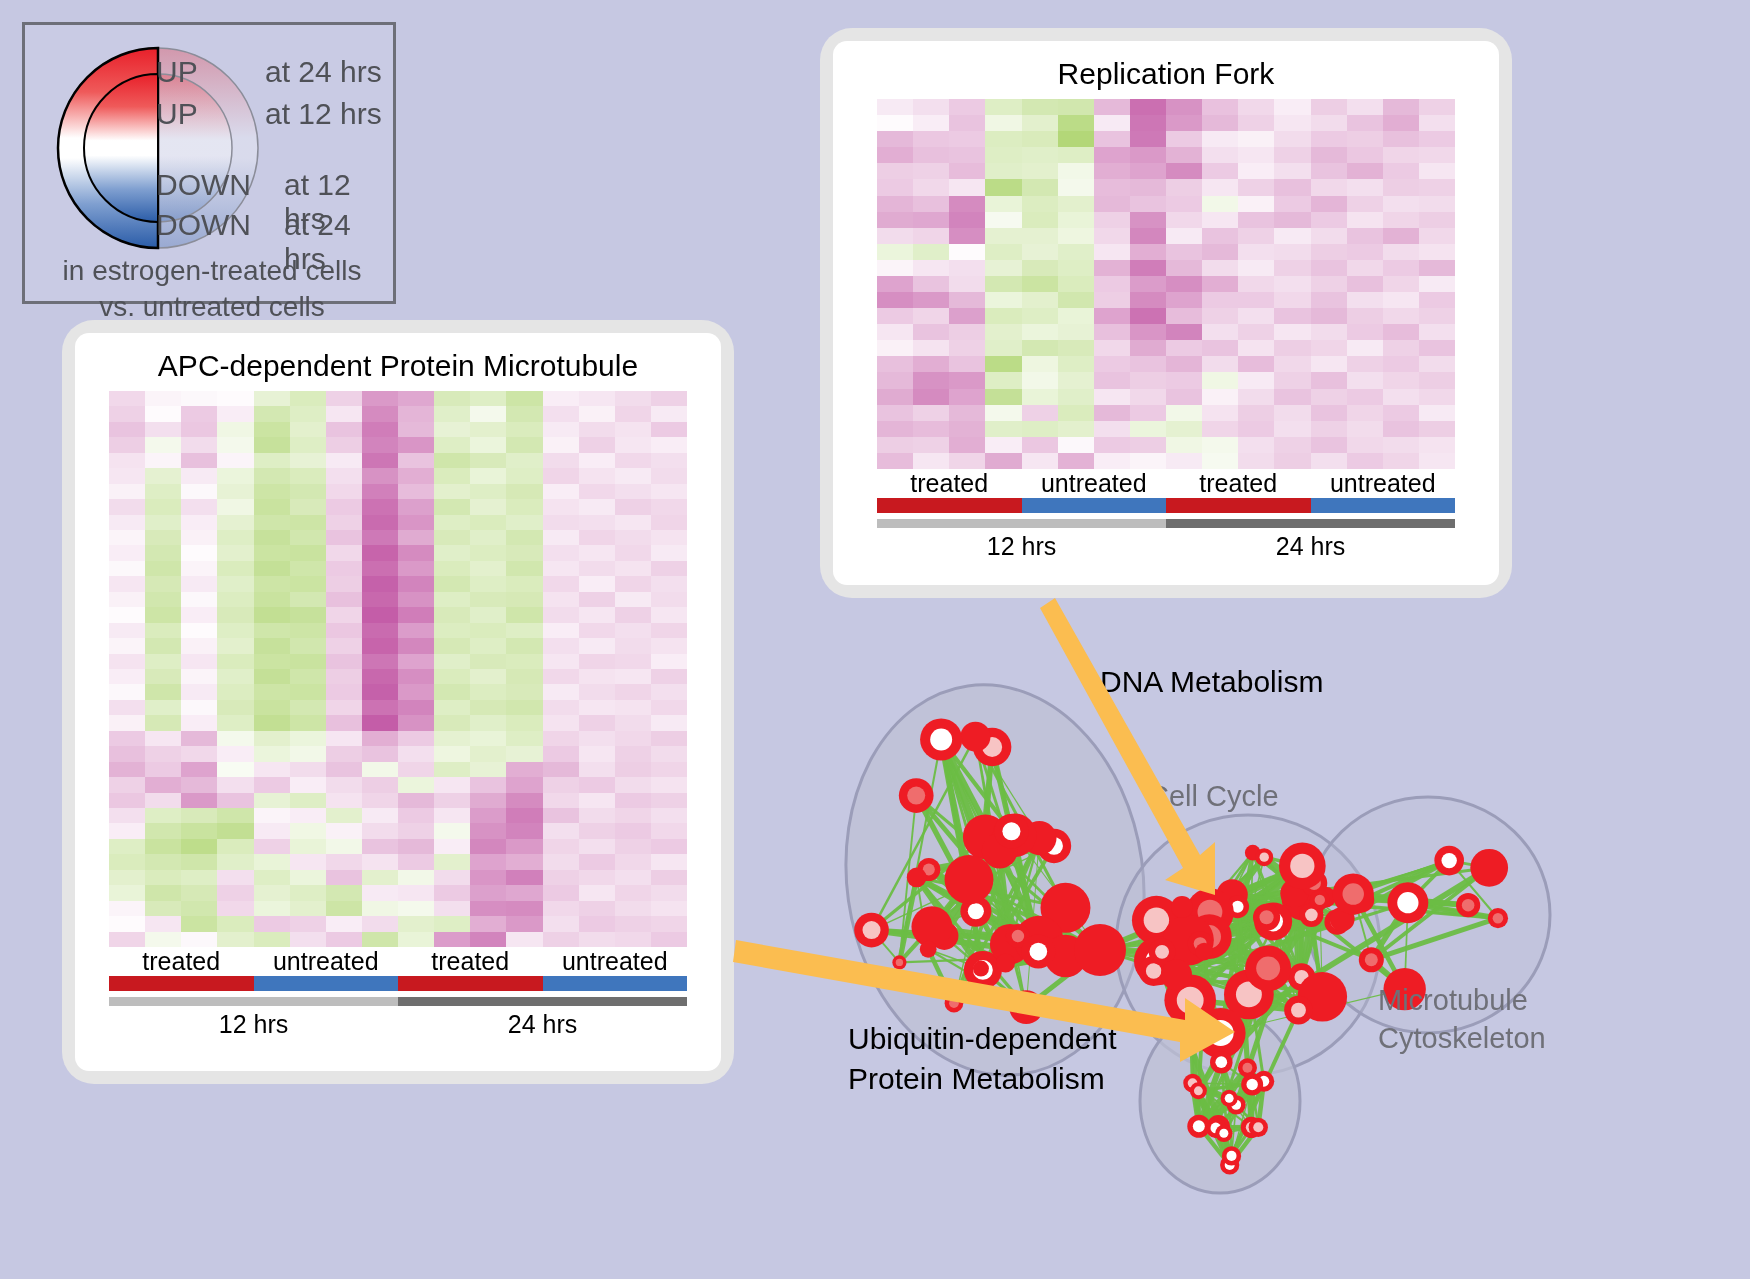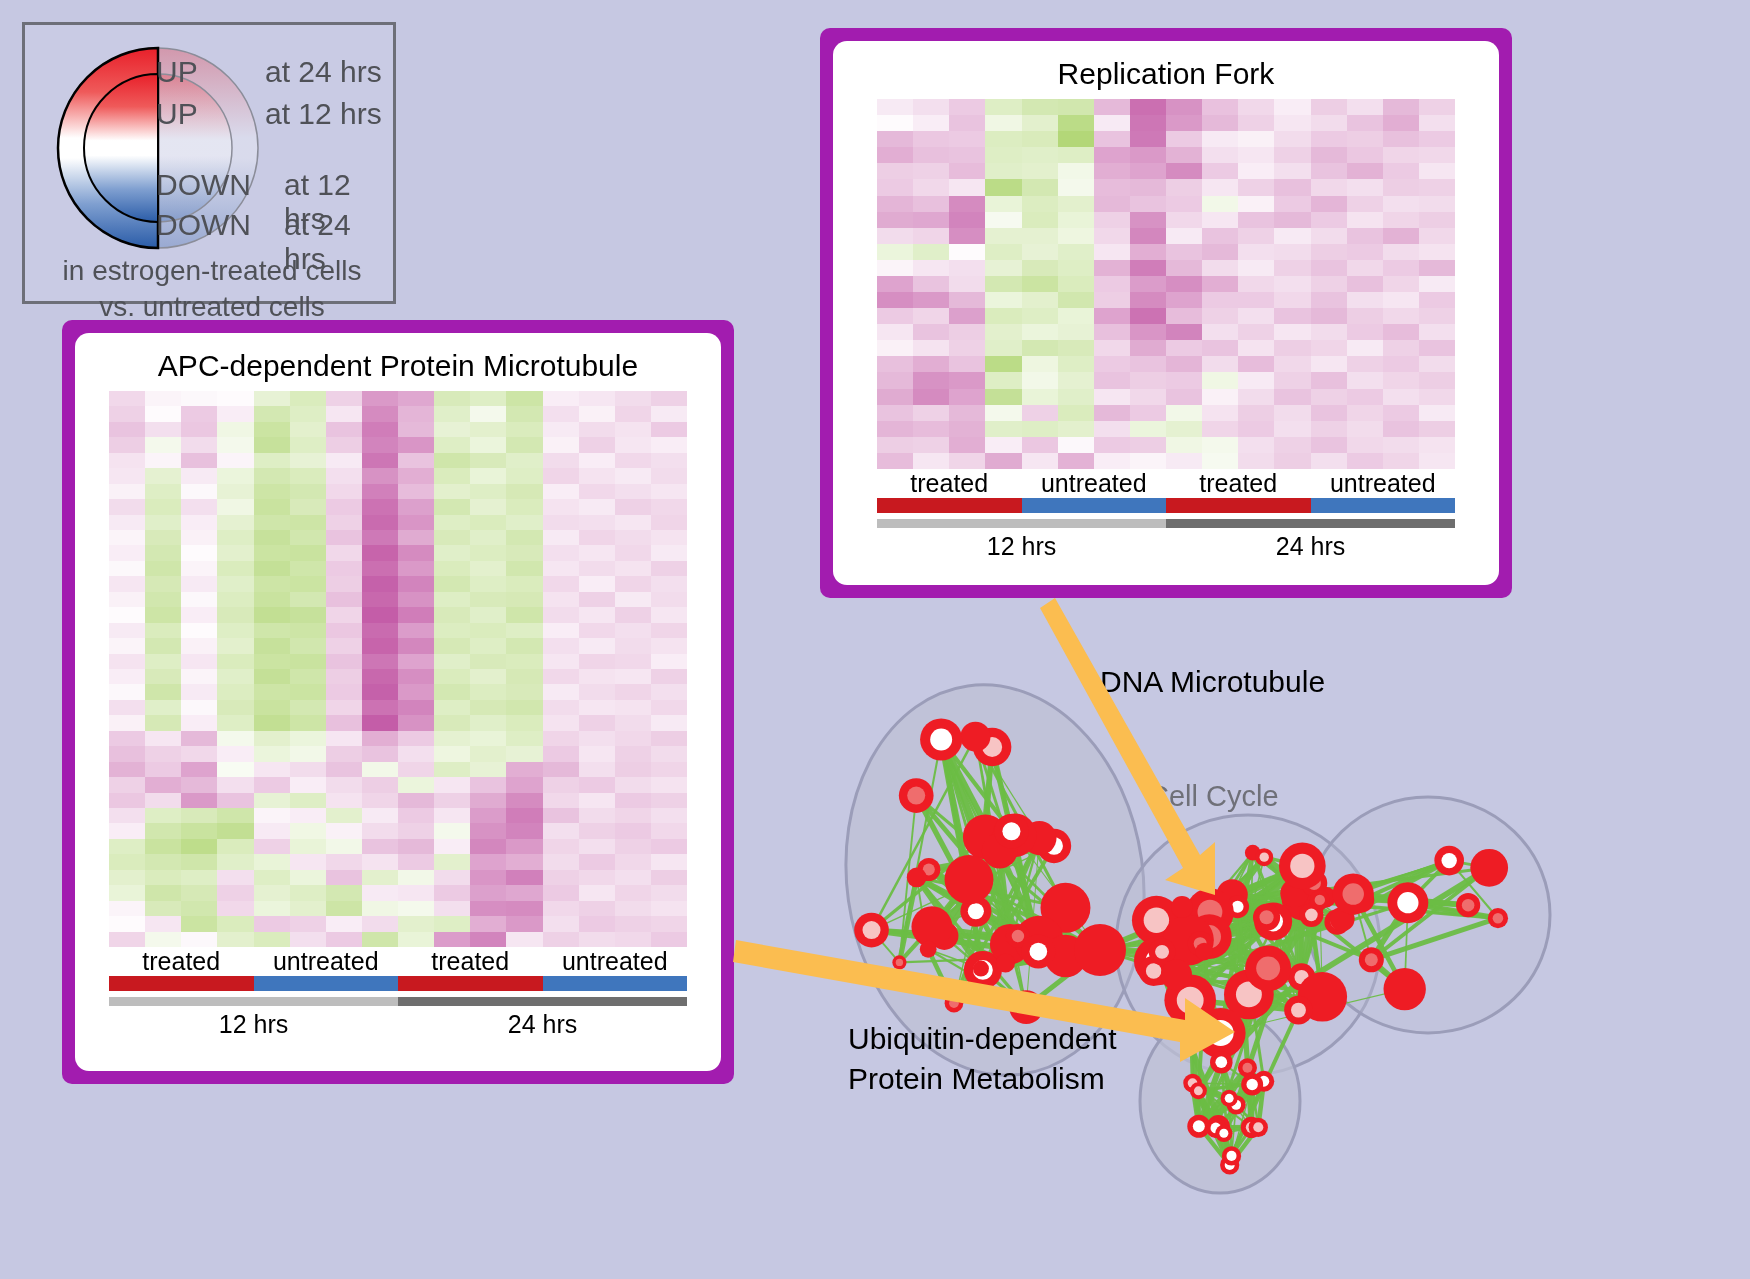--- a/index.html
+++ b/index.html
@@ -34,21 +34,21 @@
     width:100%;height:100%;background:#fff;border-radius:10px;
     box-sizing:border-box;padding:14px 10px 6px 10px;
   }
   .ul-title{font-size:29px;color:#000;text-align:center;line-height:36px;}
   .ul-rows{margin-top:4px;padding-left:40px;}
   .ul-row{display:flex;align-items:center;gap:14px;height:38px;}
   .swatch{width:26px;height:26px;border:2px solid #555;box-sizing:border-box;}
   .ul-row span.lbl{font-size:31px;color:#000;line-height:31px;}
 
   
-  .panel{position:absolute;background:#a21caf;border-radius:10px;box-sizing:border-box;padding:13px;}
+  .panel{position:absolute;background:#e5e5e5;border-radius:32px;box-sizing:border-box;padding:13px;}
   .panel .card{width:100%;height:100%;background:#fff;border-radius:14px;box-sizing:border-box;
        display:flex;flex-direction:column;align-items:center;}
   .panel .ptitle{font-size:30px;color:#000;margin-top:16px;margin-bottom:8px;white-space:nowrap;}
 
   #panel-replication{left:820px;top:28px;width:692px;height:570px;}
   #panel-apc{left:62px;top:320px;width:672px;height:764px;}
 
   .hm{display:grid;}
   .hm div{width:100%;height:100%;}
 
@@ -1623,22 +1623,24 @@
           <circle cx="459.1837858885115" cy="483.29297418321545" r="8.57302916076641" fill="#ee1c24"></circle>
           <circle cx="459.1837858885115" cy="483.29297418321545" r="4.457975163598533" fill="#ffffff"></circle>
           <circle cx="453.8801740660011" cy="518.2861476523933" r="8.667237043691443" fill="#ee1c24"></circle>
           <circle cx="453.8801740660011" cy="518.2861476523933" r="4.506963262719551" fill="#ffffff"></circle>
           <circle cx="428.8248408992888" cy="511.24968293360985" r="11.509123326981964" fill="#ee1c24"></circle>
           <circle cx="428.8248408992888" cy="511.24968293360985" r="5.984744130030622" fill="#ffffff"></circle>
           <circle cx="330" cy="335" r="26" fill="#ee1c24"></circle>
           <circle cx="412" cy="292" r="11" fill="#ee1c24"></circle>
         </g>
       </svg>
-    <div class="cluster-label" id="label-dna">DNA Microtubule</div>
+    <div class="cluster-label" id="label-dna">DNA Metabolism</div>
     <div class="cluster-label" id="label-cellcycle">Cell Cycle</div>
+    <div class="cluster-label" id="label-microtubule">Microtubule
+Cytoskeleton</div>
     <div class="cluster-label" id="label-ubiquitin">Ubiquitin-dependent
 Protein Metabolism</div>
   </div>
 
   <svg class="stage" style="pointer-events:none;">
 
     <path d="M1055 598 L1200 855 L1215 842 L1215 895 L1165 880 L1183 868 L1040 608 Z" fill="#fbbd50"></path>
 
     <path d="M736 940 L1185 1020 L1185 998 L1235 1032 L1180 1062 L1180 1042 L733 962 Z" fill="#fbbd50"></path>
   </svg>

